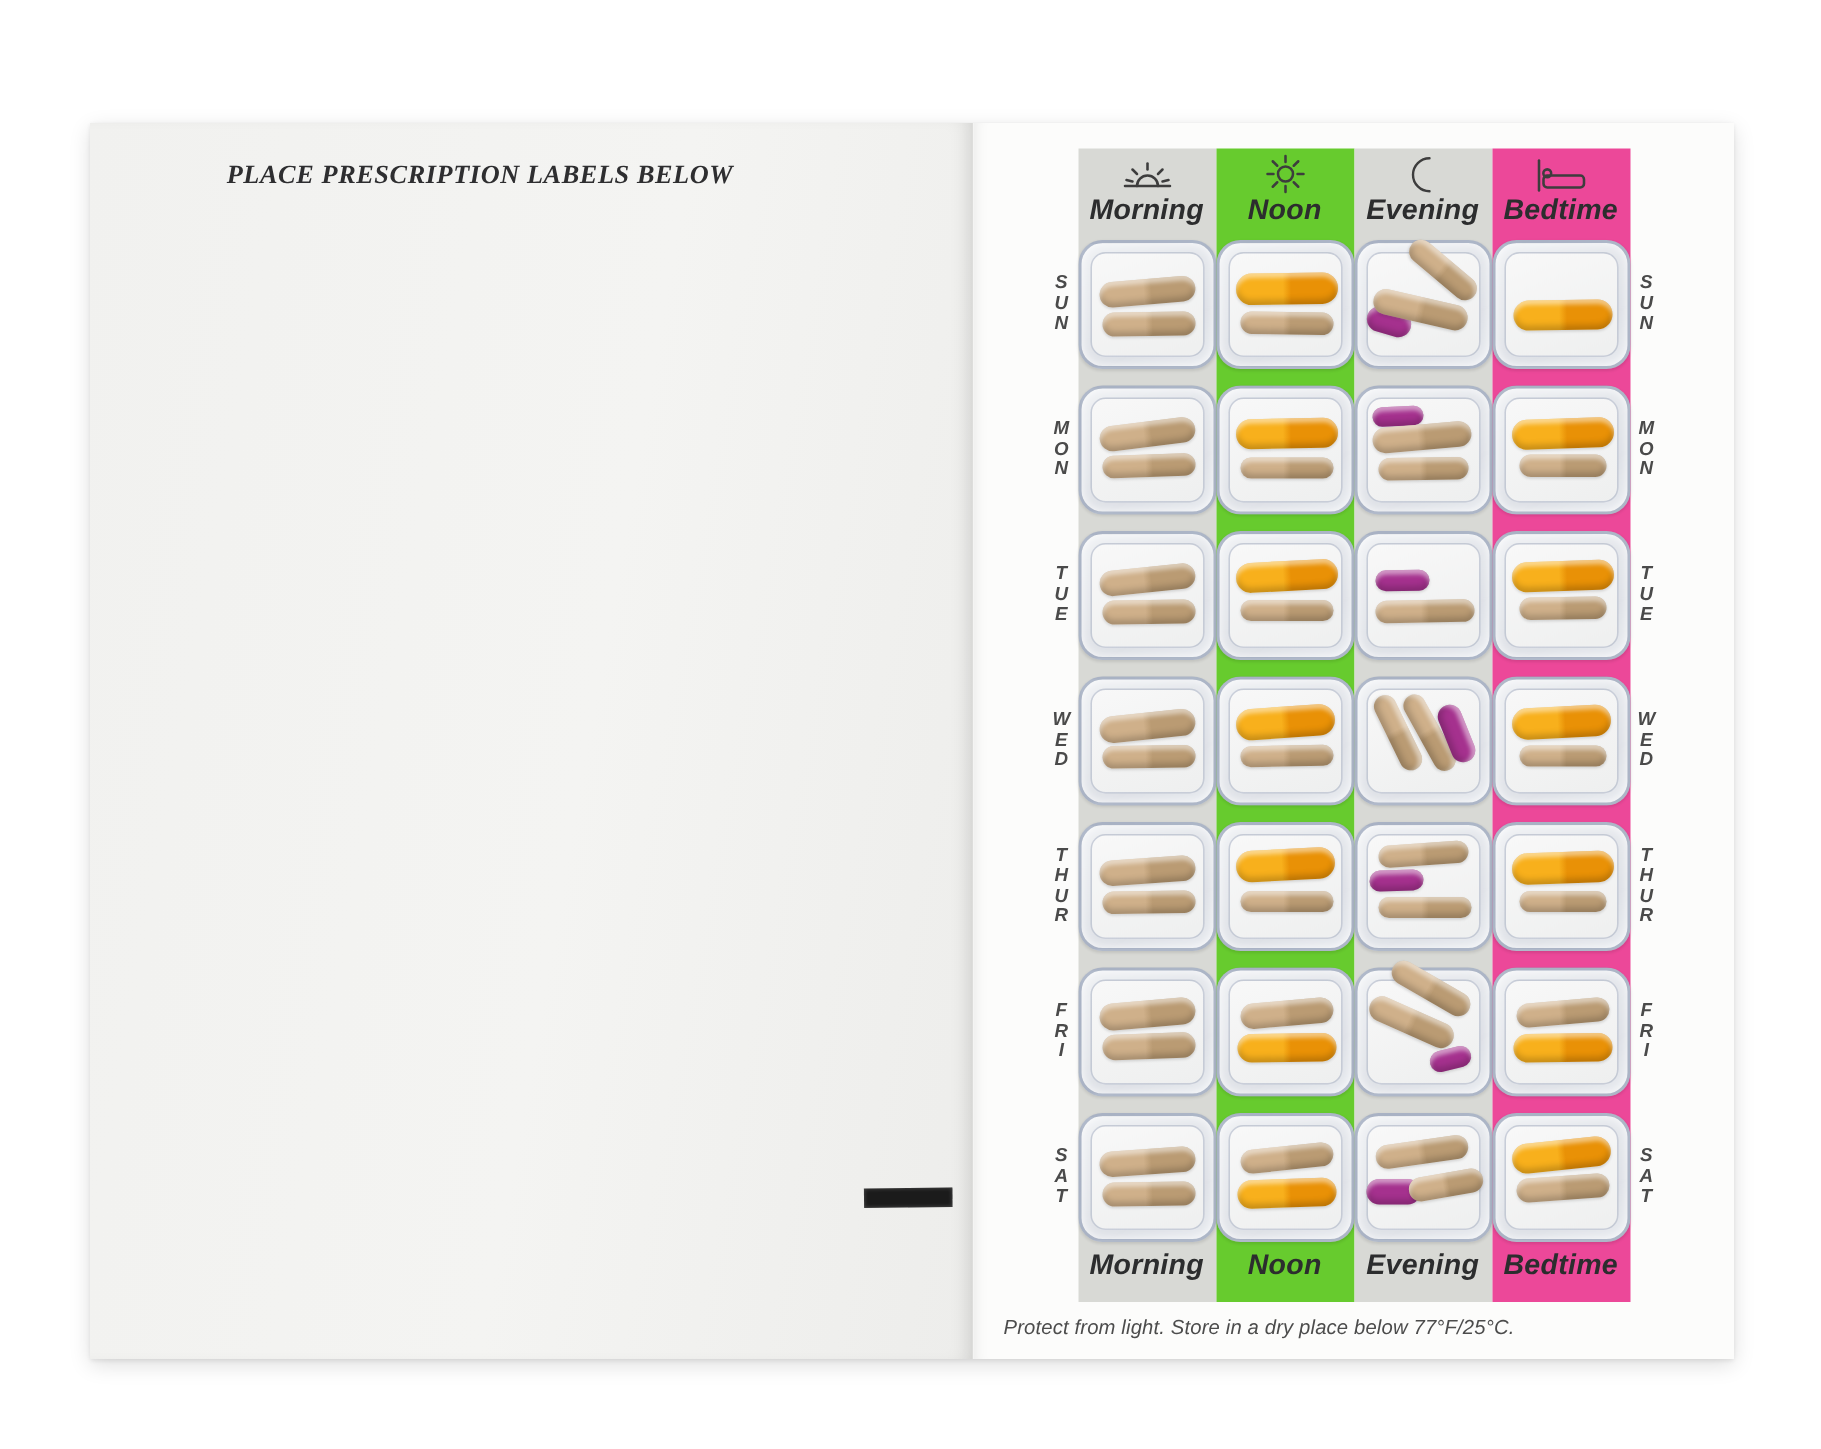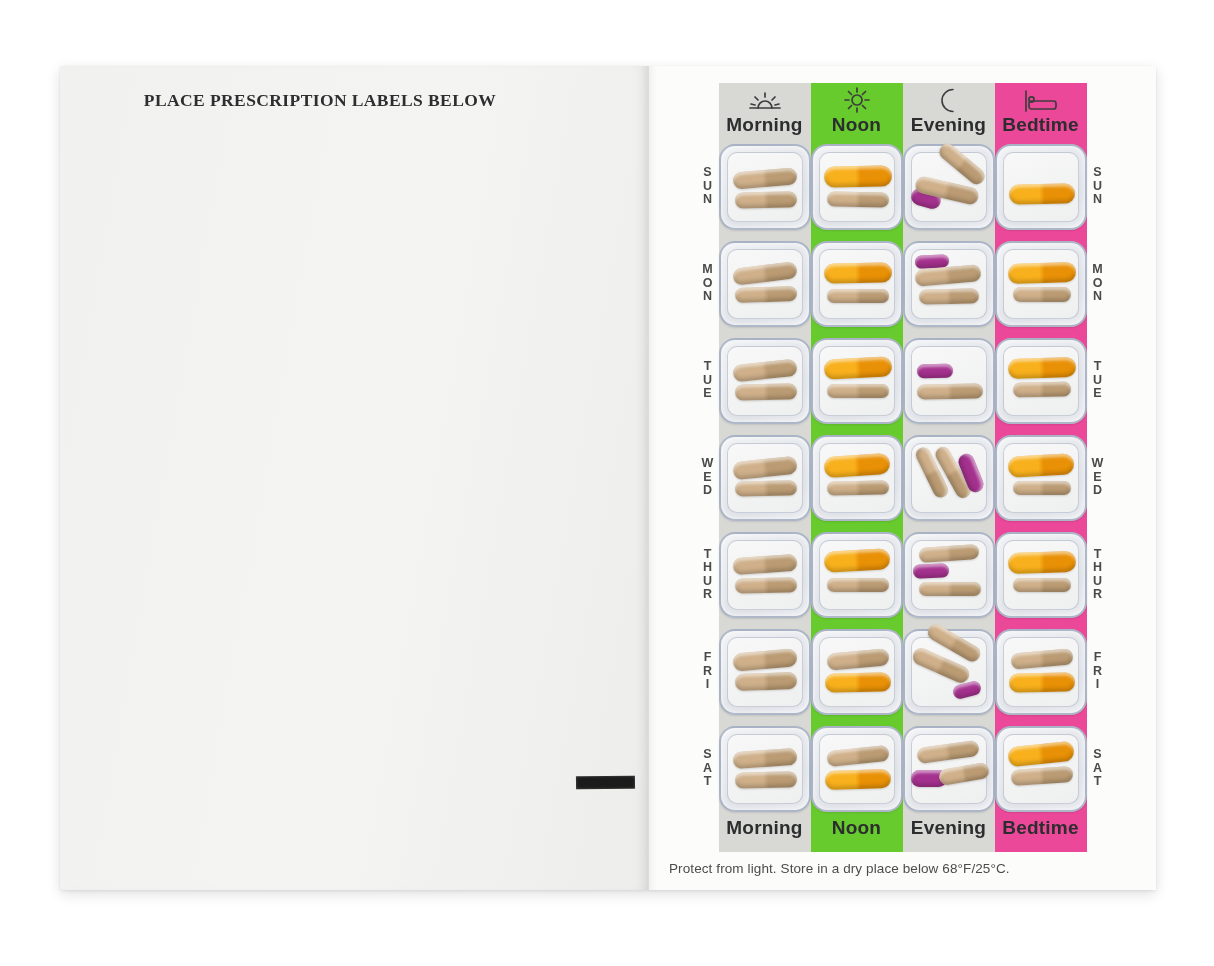--- a/index.html
+++ b/index.html
@@ -1,24 +1,25 @@
 <!DOCTYPE html>
 <html><head>
 <meta charset="utf-8">
 <style>
   html,body{margin:0;padding:0;}
   body{
     width:1214px;height:966px;background:#ffffff;overflow:hidden;
     font-family:"Liberation Sans", sans-serif;position:relative;
   }
   .card{
-    position:absolute;left:60px;top:66px;width:1096px;height:824px;
+    position:absolute;left:60px;top:82px;width:1096px;height:824px;
     display:flex;border-radius:2px;
     box-shadow:0 4px 14px rgba(0,0,0,.13), 0 1px 3px rgba(0,0,0,.08);
     background:#fbfbfa;
+    font-style:italic;
   }
   
   .left-panel{
     position:relative;width:588px;height:100%;
     background:linear-gradient(100deg,#f1f1ef 0%,#f4f4f2 55%,#ededeb 100%);
     box-shadow:inset -10px 0 14px -10px rgba(0,0,0,.18);
     border-right:1px solid #dddddb;
   }
   .left-title{
     position:absolute;top:24px;left:0;width:100%;box-sizing:border-box;
@@ -453,15 +454,15 @@
           </div>
           <div class="day-cell">
             <div class="day-label">
               <span>S</span>
               <span>A</span>
               <span>T</span>
             </div>
           </div>
         </div>
     </div>
-    <div class="pack-footer">Protect from light. Store in a dry place below 68°F/25°C.</div>
+    <div class="pack-footer">Protect from light. Store in a dry place below 77°F/25°C.</div>
   </div>
 </div>
 
 </body></html>

